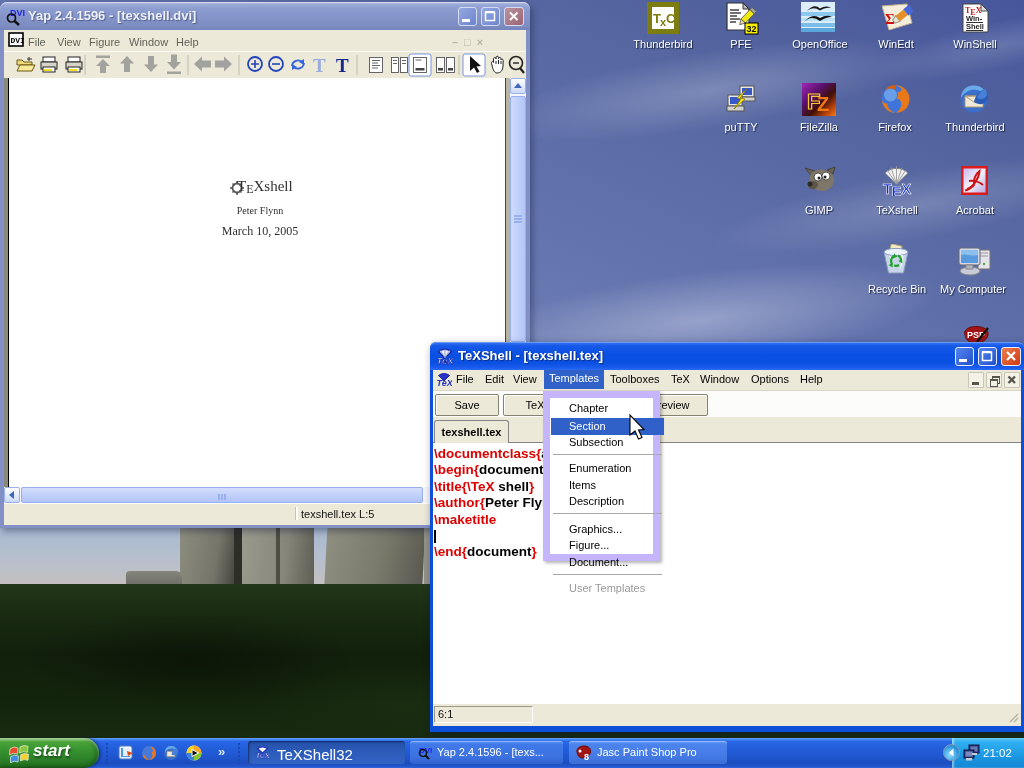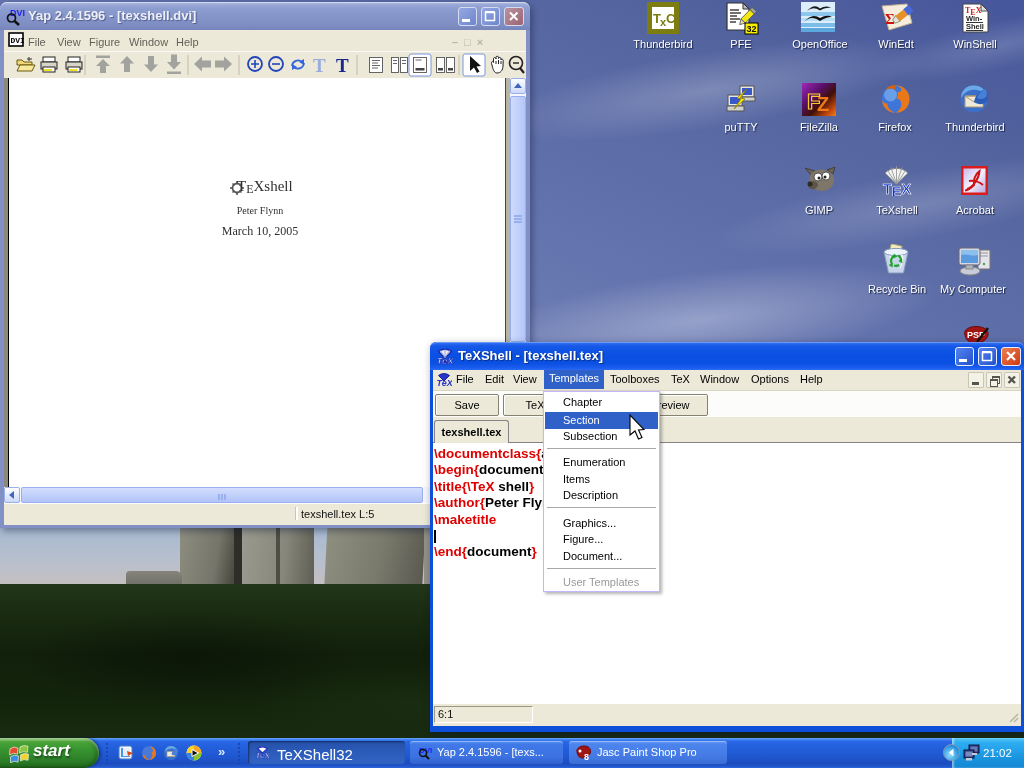--- a/index.html
+++ b/index.html
@@ -470,21 +470,21 @@
  <div class="abs" id="code" style="left:4px;top:104px;font-size:13.5px;font-weight:bold;color:#e00000;line-height:16.4px;white-space:pre"><span>\documentclass{<b>article}</b></span><br><span>\begin{<b>document}</b></span><br><span>\title{\TeX<b> shell</b>}</span><br><span>\author{<b>Peter Flynn}</b></span><br><span>\maketitle</span><br><span>​</span><br><span>\end{<b>document</b>}</span></div>
  <div class="abs" style="left:4px;top:188px;width:2px;height:13px;background:#000"></div>
 
  <div class="abs" style="left:3px;top:362px;width:588px;height:22px;background:#ece9d8"></div>
  <div class="abs" style="left:4px;top:364px;width:99px;height:17px;border:1px solid;border-color:#9d9a84 #fff #fff #9d9a84;box-sizing:border-box;font-size:11px;color:#111;padding:1px 0 0 3px">6:1</div>
  <svg class="abs" style="left:578px;top:370px" width="12" height="12">
   <path d="M10,2 L2,10 M10,6 L6,10 M10,10 L10,10" stroke="#b8b5a5" stroke-width="1.5"></path>
  </svg>
 </div>
 
-<div class="abs" id="dropdown" style="left:543px;top:391px;width:117px;height:201px;background:#fff;border:1px solid #c4b5fd;box-sizing:border-box;font-size:11px;color:#000;box-shadow:2px 2px 3px rgba(40,40,40,.35)">
+<div class="abs" id="dropdown" style="left:543px;top:391px;width:117px;height:170px;background:#fff;border:7px solid #c4b5fd;box-sizing:border-box;font-size:11px;color:#000;box-shadow:2px 2px 3px rgba(40,40,40,.35)">
  <span class="abs" style="left:19px;top:4px">Chapter</span>
  <div class="abs" style="left:1px;top:20px;width:113px;height:17px;background:#2f61c8;color:#fff;padding:2px 0 0 18px;box-sizing:border-box">Section</div>
  <span class="abs" style="left:19px;top:38px">Subsection</span>
  <div class="abs" style="left:3px;top:56px;width:109px;height:1px;background:#a8a8a8"></div>
  <span class="abs" style="left:19px;top:64px">Enumeration</span>
  <span class="abs" style="left:19px;top:81px">Items</span>
  <span class="abs" style="left:19px;top:97px">Description</span>
  <div class="abs" style="left:3px;top:115px;width:109px;height:1px;background:#a8a8a8"></div>
  <span class="abs" style="left:19px;top:125px">Graphics...</span>
  <span class="abs" style="left:19px;top:141px">Figure...</span>

